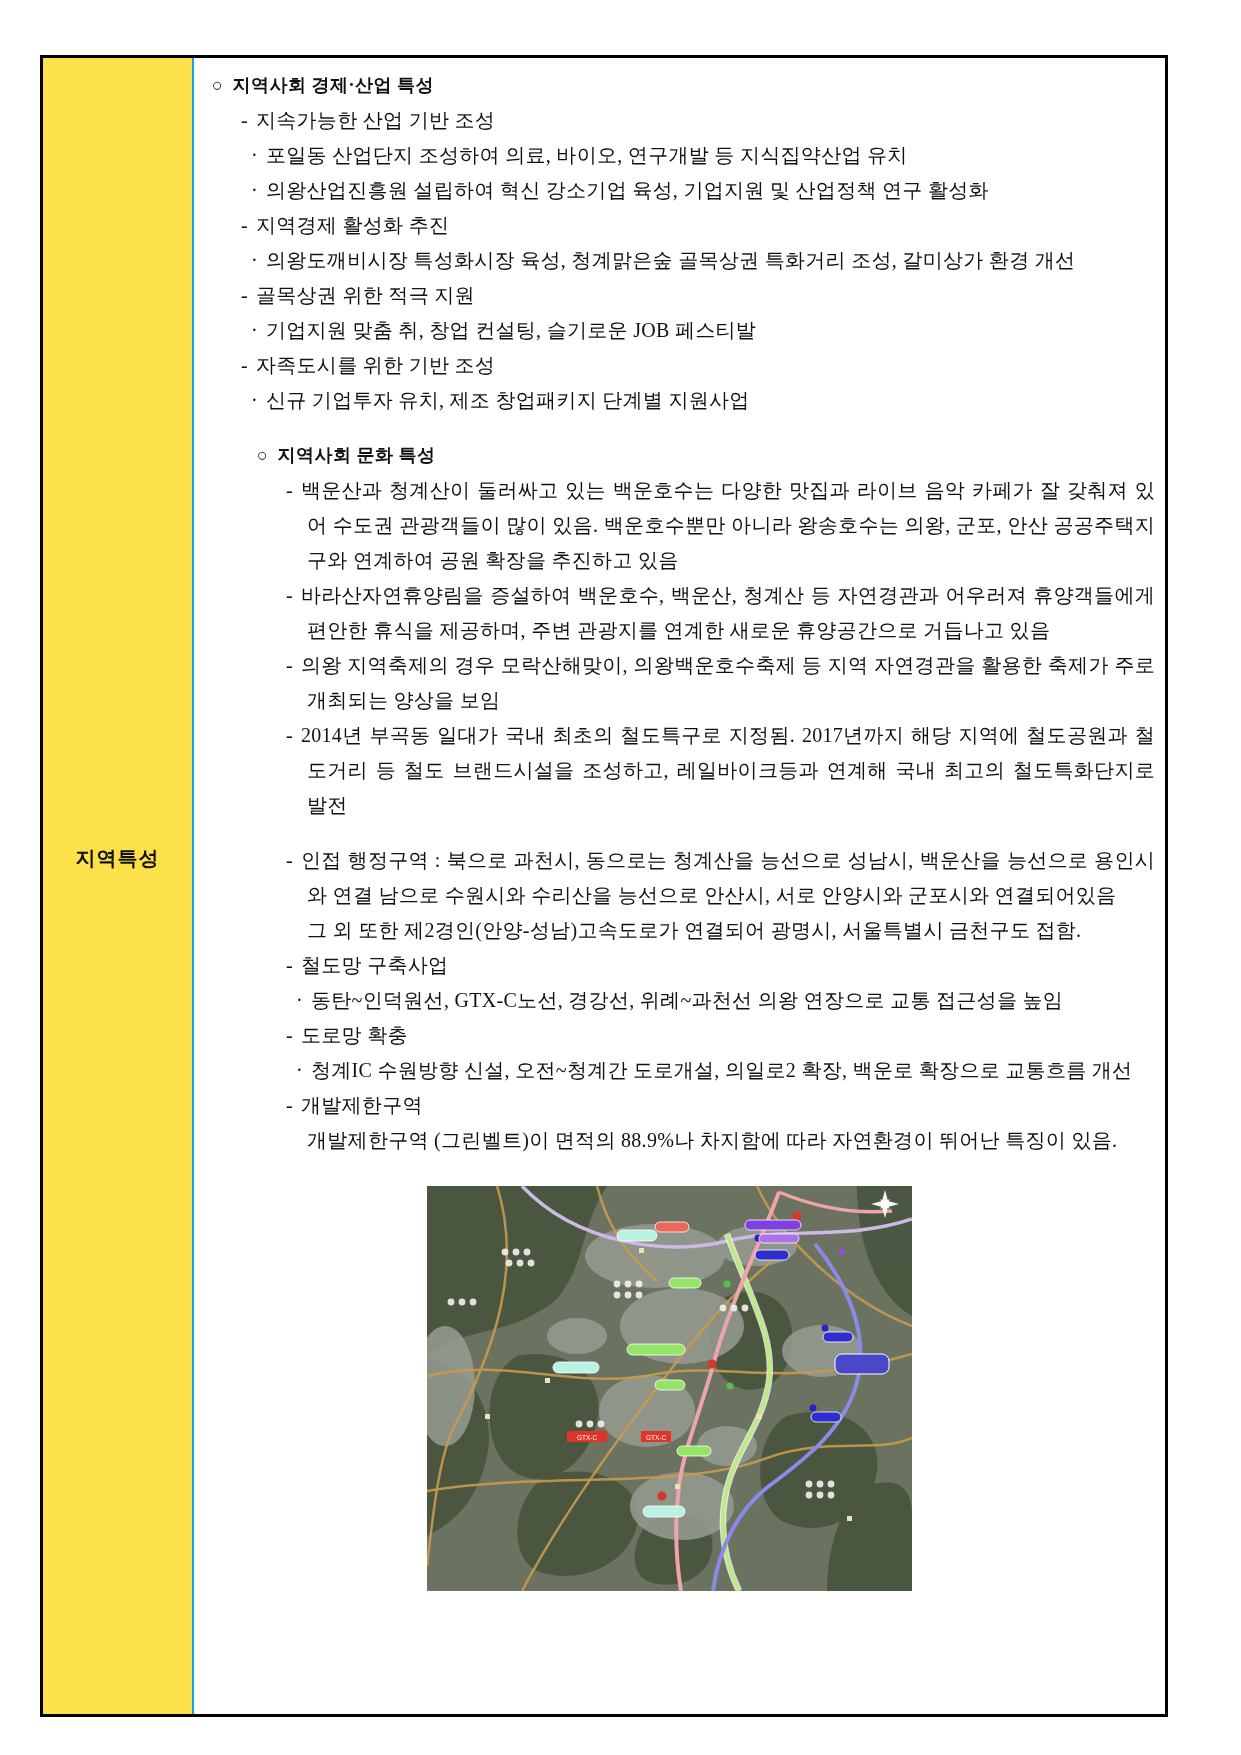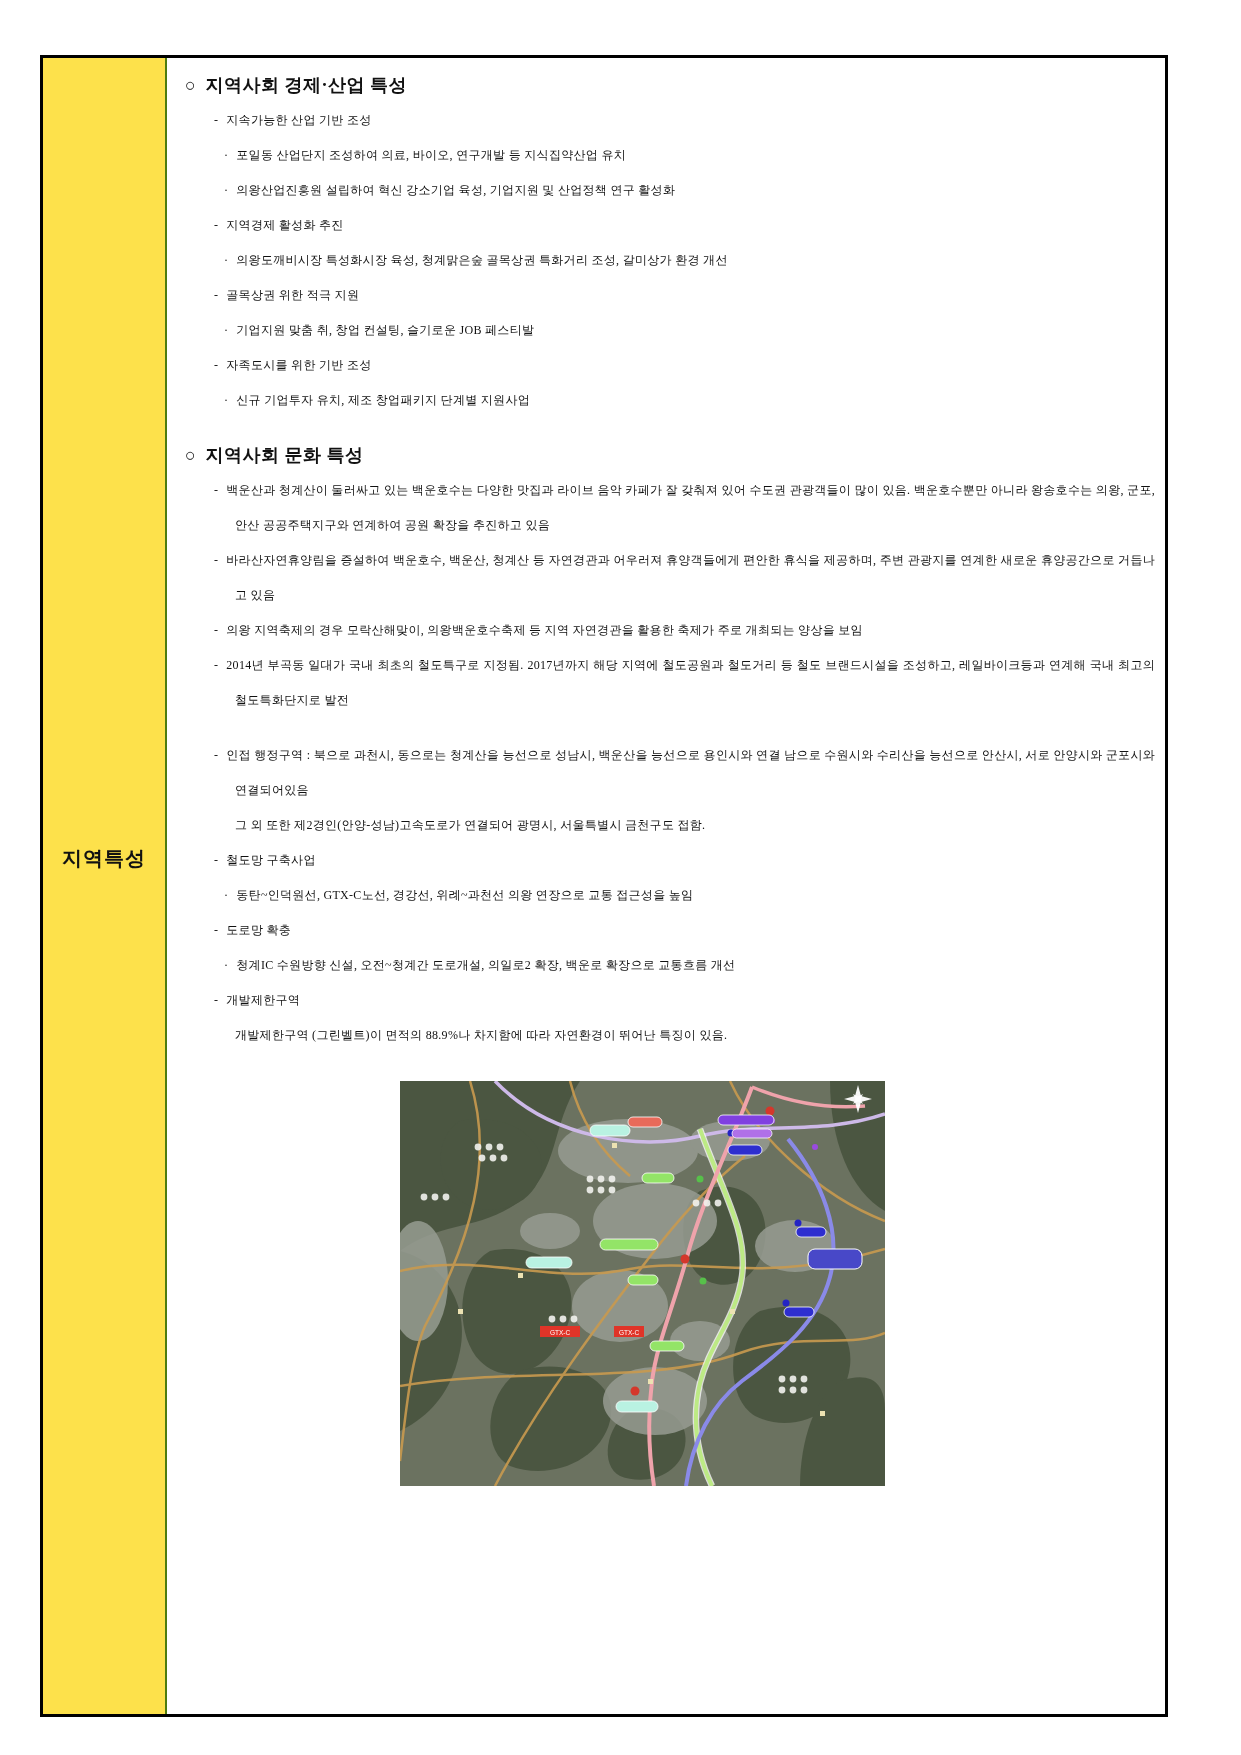--- a/index.html
+++ b/index.html
@@ -6,37 +6,37 @@
   body{
     width:1241px;height:1755px;position:relative;
     font-family:"Liberation Serif","DejaVu Serif",serif;
     color:#111;
   }
   .table{
     position:absolute;left:40px;top:55px;width:1128px;height:1662px;
     border:3px solid #000;box-sizing:border-box;display:flex;background:#fff;
   }
   .cell-label{
-    width:124px;flex:0 0 auto;background:#FDE14B;border-right:2px solid #4d7c0f;
+    width:151px;flex:0 0 auto;background:#FDE14B;border-right:2px solid #0ea5e9;
     display:flex;align-items:center;justify-content:center;box-sizing:border-box;
   }
   .cell-label .label{
     font-weight:bold;font-size:20px;letter-spacing:1px;position:relative;top:-28px;
   }
   .cell-content{
     flex:1 1 auto;box-sizing:border-box;padding:10px 10px 0 18px;overflow:hidden;
   }
   .section{margin:0;}
-  .section + .section{margin-top:20px;}
+  .section + .section{margin-top:20px;margin-left:45px;}
   .heading{
     font-weight:bold;font-size:18px;line-height:35px;letter-spacing:.5px;
   }
   .heading .hmark{font-weight:normal;margin-right:9px;}
   .item{
-    font-size:12px;line-height:35px;text-align:justify;word-break:break-all;
+    font-size:20px;line-height:35px;text-align:justify;word-break:break-all;
     letter-spacing:.3px;
   }
   .item.dash{padding-left:50px;text-indent:-21px;}
   .item.dot{padding-left:55px;text-indent:-16px;}
   .item.none{padding-left:50px;text-indent:0;}
   .item .mark{margin-right:8px;}
   .map-wrap{margin:28px 0 0 215px;width:485px;height:405px;}
   .map-wrap svg{display:block;}
 </style>
 </head>

